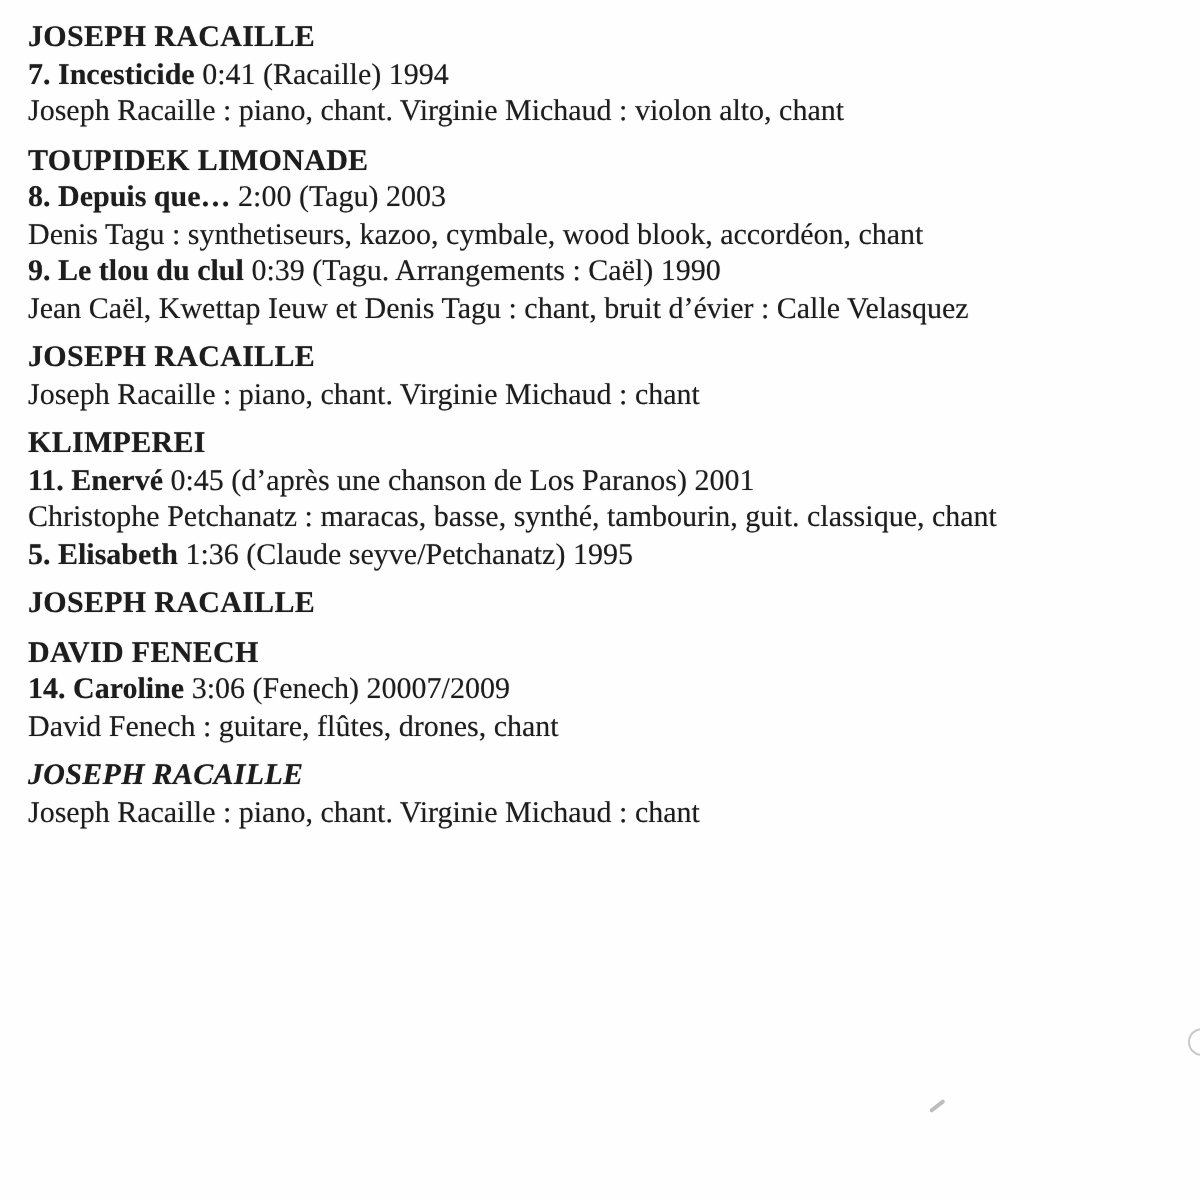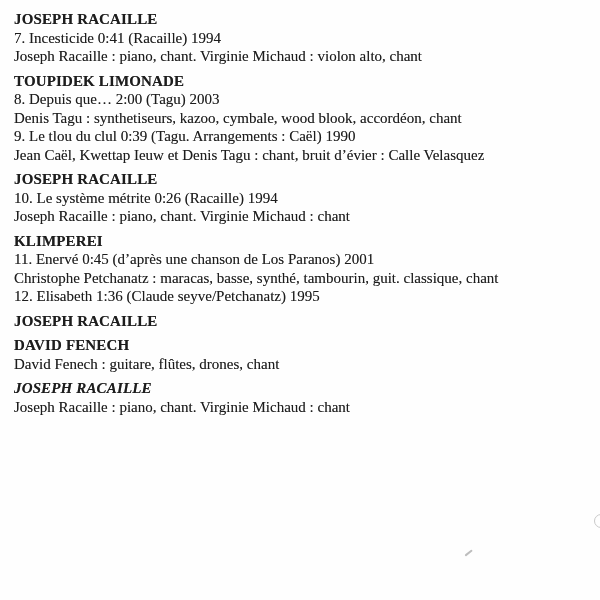--- a/index.html
+++ b/index.html
@@ -23,21 +23,21 @@
     letter-spacing: 0.15px;
     text-shadow: 0 0 0.5px rgba(25,25,25,0.55);
   }
   .artist.italic { font-style: italic; }
   .line {
     font-size: 15px;
     line-height: 18.5px;
     text-shadow: 0 0 0.5px rgba(25,25,25,0.45);
     white-space: nowrap;
   }
-  .line b { font-weight: normal; text-align: center; }
+  .line b { font-weight: bold; text-align: center; }
   
   .speck {
     position: absolute;
     left: 464px; top: 552px;
     width: 9px; height: 1.5px;
     background: #999;
     transform: rotate(-38deg);
     border-radius: 1px;
     opacity: 0.65;
   }
@@ -61,34 +61,34 @@
     </section>
     <section class="section">
       <div class="artist">TOUPIDEK LIMONADE</div>
       <div class="line track"><b>8. Depuis que…</b><span> 2:00 (Tagu) 2003</span></div>
       <div class="line credits">Denis Tagu : synthetiseurs, kazoo, cymbale, wood blook, accordéon, chant</div>
       <div class="line track"><b>9. Le tlou du clul</b><span> 0:39 (Tagu. Arrangements : Caël) 1990</span></div>
       <div class="line credits">Jean Caël, Kwettap Ieuw et Denis Tagu : chant, bruit d’évier : Calle Velasquez</div>
     </section>
     <section class="section">
       <div class="artist">JOSEPH RACAILLE</div>
-      <div class="line track"><b>10. Le système métrite</b><span> 0:26 (Racaille) 1994</span></div>
       <div class="line credits">Joseph Racaille : piano, chant. Virginie Michaud : chant</div>
     </section>
     <section class="section">
       <div class="artist">KLIMPEREI</div>
       <div class="line track"><b>11. Enervé</b><span> 0:45 (d’après une chanson de Los Paranos) 2001</span></div>
       <div class="line credits">Christophe Petchanatz : maracas, basse, synthé, tambourin, guit. classique, chant</div>
-      <div class="line track"><b>12. Elisabeth</b><span> 1:36 (Claude seyve/Petchanatz) 1995</span></div>
+      <div class="line track"><b>5. Elisabeth</b><span> 1:36 (Claude seyve/Petchanatz) 1995</span></div>
     </section>
     <section class="section">
       <div class="artist">JOSEPH RACAILLE</div>
     </section>
     <section class="section">
       <div class="artist">DAVID FENECH</div>
+      <div class="line track"><b>14. Caroline</b><span> 3:06 (Fenech) 20007/2009</span></div>
       <div class="line credits">David Fenech : guitare, flûtes, drones, chant</div>
     </section>
     <section class="section">
       <div class="artist italic">JOSEPH RACAILLE</div>
       <div class="line credits">Joseph Racaille : piano, chant. Virginie Michaud : chant</div>
     </section>
   </main>
 
 <div class="speck"></div>
 <div class="edge-arc"></div>

